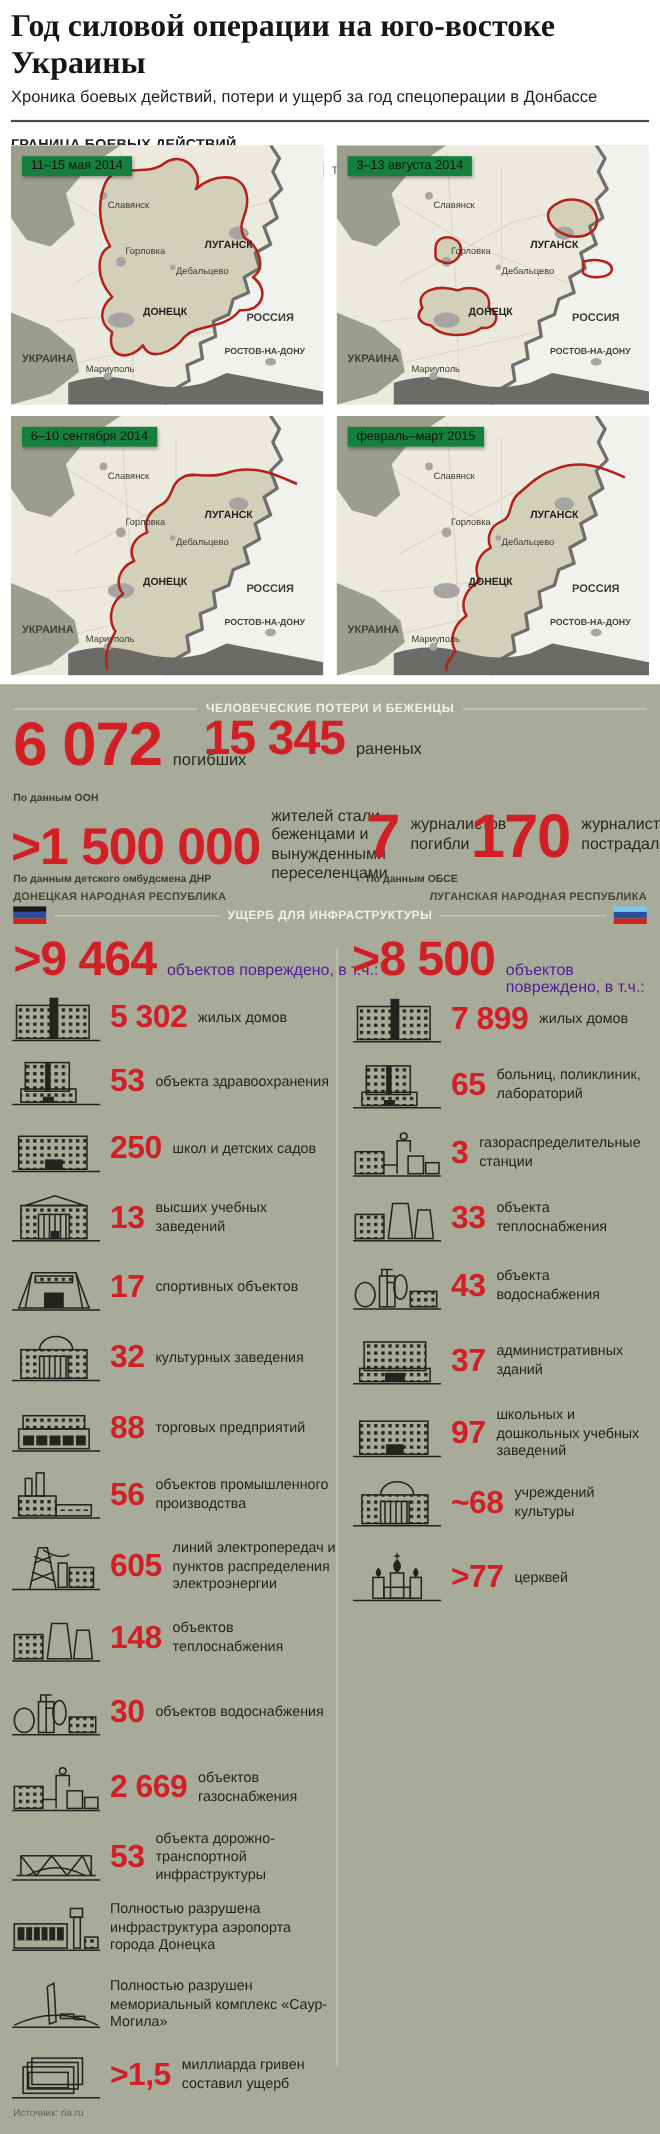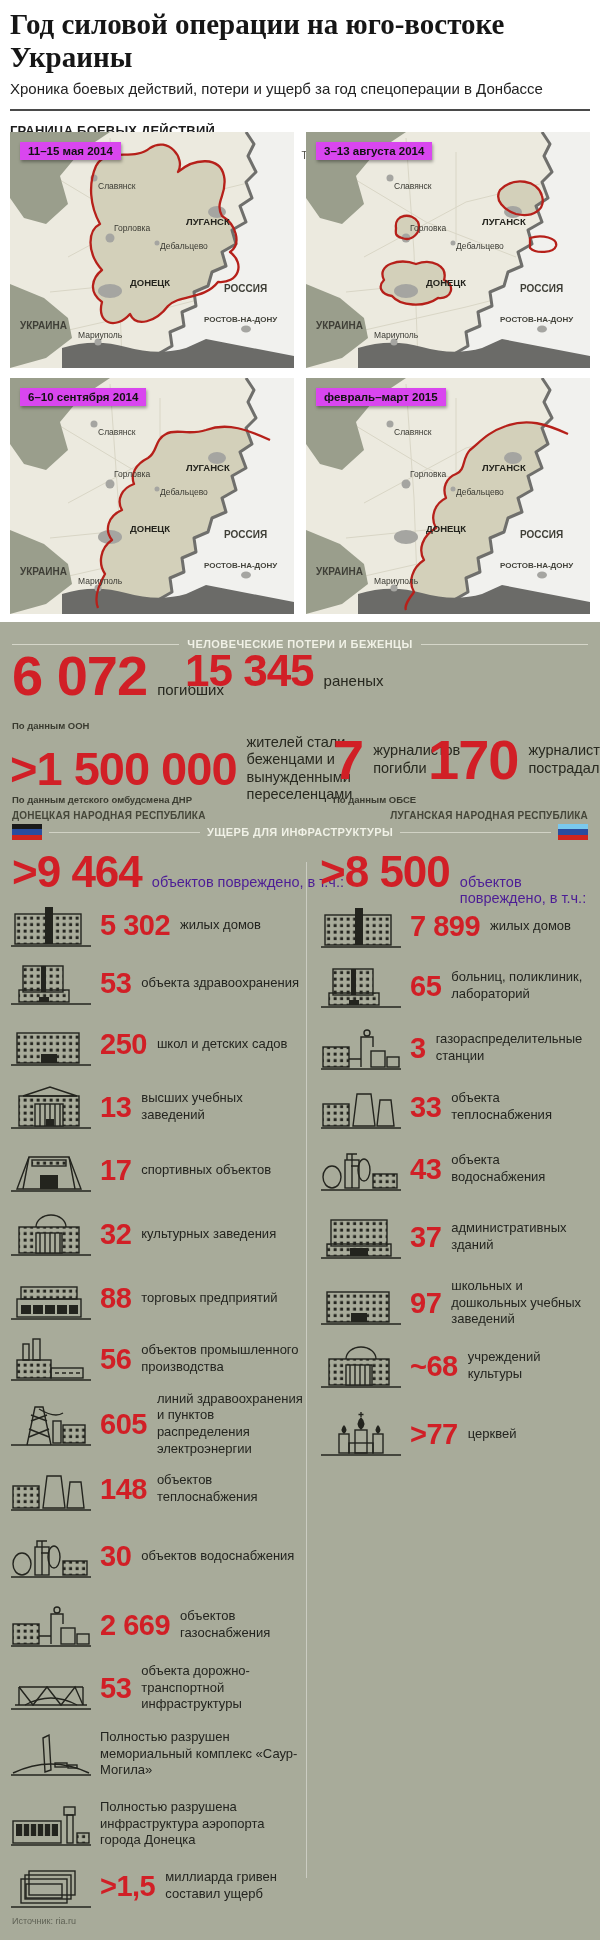--- a/index.html
+++ b/index.html
@@ -8,21 +8,21 @@
   .title{font-family:"Liberation Serif",serif;font-weight:700;font-size:29px;color:#161616;margin:8px 10px 0;}
   .subtitle{font-size:15px;color:#222;margin:6px 10px 0;}
   .hr{border-top:2px solid #4a4a4a;margin:12px 10px 0;}
   .sec-head{font-size:13px;font-weight:800;color:#1c1c1c;margin:12px 10px 0;letter-spacing:.2px;}
   .legend{display:flex;gap:18px;margin:10px 10px 0;align-items:center;}
   .legend-item{display:flex;align-items:center;gap:7px;}
   .legend-swatch{width:12px;height:12px;display:inline-block;border:1px solid rgba(0,0,0,.15);}
   .legend-label{font-size:10px;color:#4d4d45;}
   .maps{position:absolute;top:132px;left:10px;width:580px;display:grid;grid-template-columns:284px 284px;grid-gap:10px 12px;}
   .map{position:relative;width:284px;height:236px;overflow:hidden;background:#eceadf;}
-  .map-date{position:absolute;top:10px;left:10px;background:#d946ef;color:#111;font-size:11.5px;font-weight:700;padding:3px 8px;box-shadow:1px 2px 3px rgba(0,0,0,.35);text-align:right;}
+  .map-date{position:absolute;top:10px;left:10px;background:#15803d;color:#111;font-size:11.5px;font-weight:400;padding:3px 8px;box-shadow:1px 2px 3px rgba(0,0,0,.35);text-align:right;}
   .mt{font:8.5px "Liberation Sans",sans-serif;fill:#3a3a33}
   .mb{font:700 9.5px "Liberation Sans",sans-serif;fill:#23231d}
   .mB{font:700 10px "Liberation Sans",sans-serif;fill:#3f3f37}
   .mr{font:700 8px "Liberation Sans",sans-serif;fill:#44443c}
   .olive{position:absolute;top:622px;left:0;width:600px;height:1318px;background:#a8ab9a;overflow:hidden;}
   .band-head{position:absolute;left:12px;right:12px;display:flex;align-items:center;gap:8px;}
   .band-head .ln{flex:1;border-top:1px solid rgba(250,250,240,.55);}
   .band-title{font-size:11px;font-weight:700;color:#f0f1e6;letter-spacing:.4px;white-space:nowrap;}
   .stat{position:absolute;display:flex;align-items:baseline;gap:10px;}
   .stat.mid{align-items:center;}
@@ -378,21 +378,21 @@
           <svg class="bicon" viewBox="0 0 84 46">
             <path d="M2 44h80" class="ic-s"></path>
             <path d="M18 44 L26 6 H34 L42 44" class="ic-s"></path>
             <path d="M20 36 L40 28 M20 28 L40 36 M22 20 L38 14 M22 14 L38 20" class="ic-s"></path>
             <path d="M30 8 C40 14 48 16 54 12" class="ic-s"></path>
             <rect x="44" y="20" width="8" height="22" class="ic-o"></rect>
             <rect x="54" y="24" width="22" height="18" class="ic-w"></rect>
           </svg>
         </div>
         <div class="item-num">605</div>
-        <div class="item-label">линий здравоохранения и пунктов распределения электроэнергии</div>
+        <div class="item-label">линий электропередач и пунктов распределения электроэнергии</div>
       </div>
       <div class="item" style="height: 62px;">
         <div class="item-icon">
           <svg class="bicon" viewBox="0 0 84 46">
             <path d="M2 44h80" class="ic-s"></path>
             <rect x="4" y="20" width="26" height="22" class="ic-w"></rect>
             <path d="M34 42 L38 10 H52 L56 42 Z" class="ic-o"></path>
             <path d="M58 42 L61 16 H72 L75 42 Z" class="ic-o"></path>
           </svg>
         </div>
@@ -431,46 +431,46 @@
         <div class="item-icon">
           <svg class="bicon" viewBox="0 0 84 46">
             <path d="M2 44h80" class="ic-s"></path>
             <path d="M10 40 V22 M74 40 V22 M10 22 H74 M6 40 H78" class="ic-s"></path>
             <path d="M10 22 L24 40 L38 22 L52 40 L66 22 L74 40" class="ic-s"></path>
             <path d="M16 40 q26 -14 52 0" class="ic-s"></path>
           </svg>
         </div>
         <div class="item-num">53</div>
         <div class="item-label">объекта дорожно-транспортной инфраструктуры</div>
-      </div>
-      <div class="item" style="height: 72px;">
-        <div class="item-icon">
-          <svg class="bicon" viewBox="0 0 84 46">
-            <path d="M2 44h80" class="ic-s"></path>
-            <path d="M4 42 Q42 24 80 42" class="ic-s"></path>
-            <path d="M34 7 L40 4 L42 39 L36 41 Z" class="ic-o"></path>
-            <rect x="46" y="32" width="12" height="4" class="ic-o"></rect>
-            <rect x="59" y="34" width="9" height="3" class="ic-o"></rect>
-          </svg>
-        </div>
-        <div class="item-label">Полностью разрушен мемориальный комплекс «Саур-Могила»</div>
       </div>
       <div class="item" style="height: 68px;">
         <div class="item-icon">
           <svg class="bicon" viewBox="0 0 84 46">
             <path d="M2 44h80" class="ic-s"></path>
             <rect x="4" y="20" width="48" height="22" class="ic-o"></rect>
             <rect x="7" y="23" width="42" height="12" class="ic-f"></rect>
             <path d="M14 23v12M21 23v12M28 23v12M35 23v12M42 23v12" stroke="#a8ab9a" stroke-width="1.6" fill="none"></path>
             <rect x="55" y="6" width="11" height="8" class="ic-o"></rect>
             <rect x="58" y="14" width="6" height="28" class="ic-o"></rect>
             <rect x="68" y="32" width="12" height="10" class="ic-w"></rect>
           </svg>
         </div>
         <div class="item-label">Полностью разрушена инфраструктура аэропорта города Донецка</div>
+      </div>
+      <div class="item" style="height: 72px;">
+        <div class="item-icon">
+          <svg class="bicon" viewBox="0 0 84 46">
+            <path d="M2 44h80" class="ic-s"></path>
+            <path d="M4 42 Q42 24 80 42" class="ic-s"></path>
+            <path d="M34 7 L40 4 L42 39 L36 41 Z" class="ic-o"></path>
+            <rect x="46" y="32" width="12" height="4" class="ic-o"></rect>
+            <rect x="59" y="34" width="9" height="3" class="ic-o"></rect>
+          </svg>
+        </div>
+        <div class="item-label">Полностью разрушен мемориальный комплекс «Саур-Могила»</div>
       </div>
       <div class="item" style="height: 56px;">
         <div class="item-icon">
           <svg class="bicon" viewBox="0 0 84 46">
             <path d="M2 44h80" class="ic-s"></path>
             <rect x="20" y="8" width="46" height="24" class="ic-o"></rect>
             <rect x="16" y="12" width="46" height="24" class="ic-o"></rect>
             <rect x="12" y="16" width="46" height="24" class="ic-o"></rect>
             <rect x="17" y="21" width="36" height="14" class="ic-o"></rect>
           </svg>

